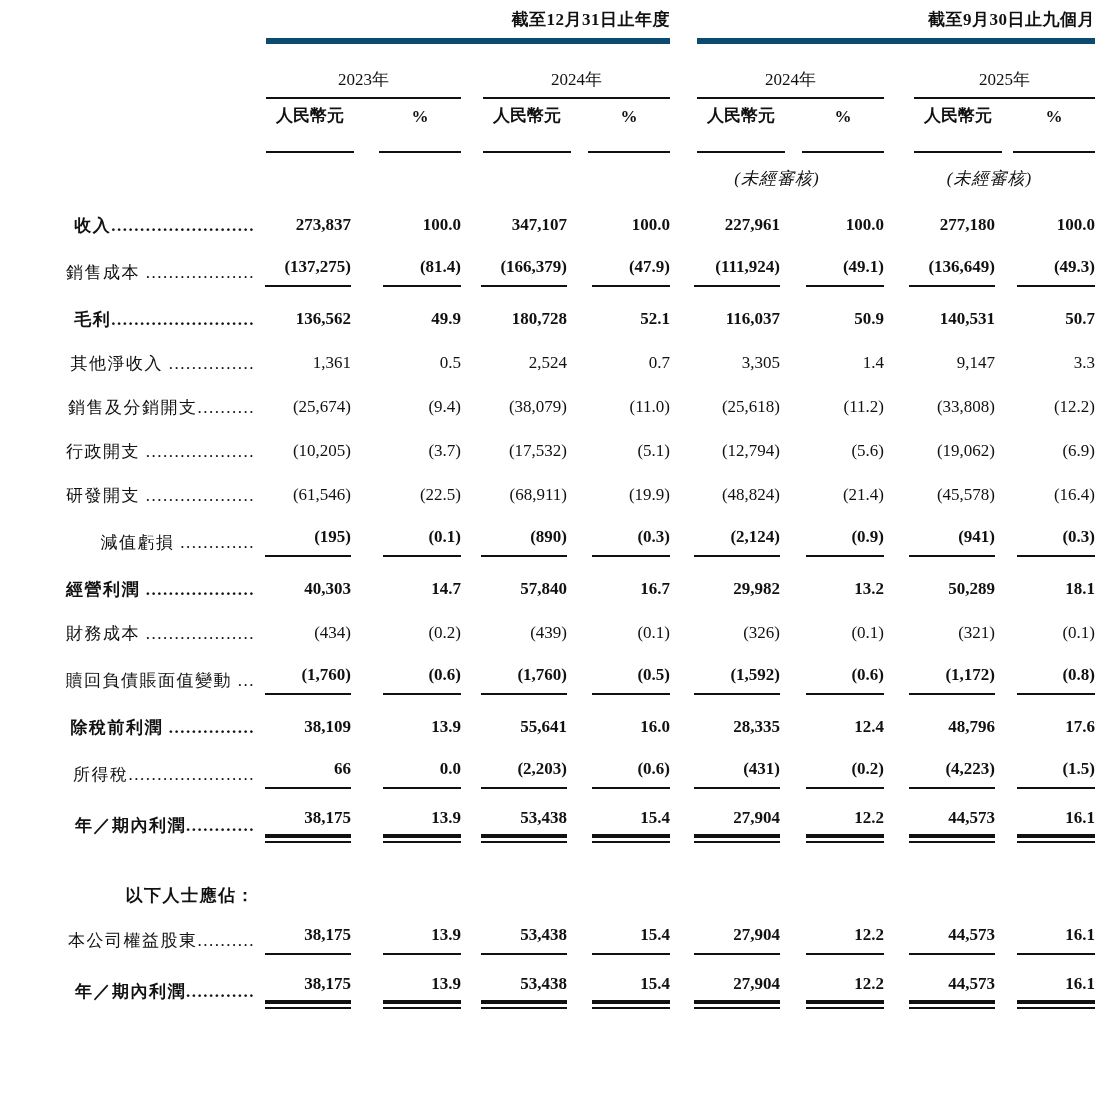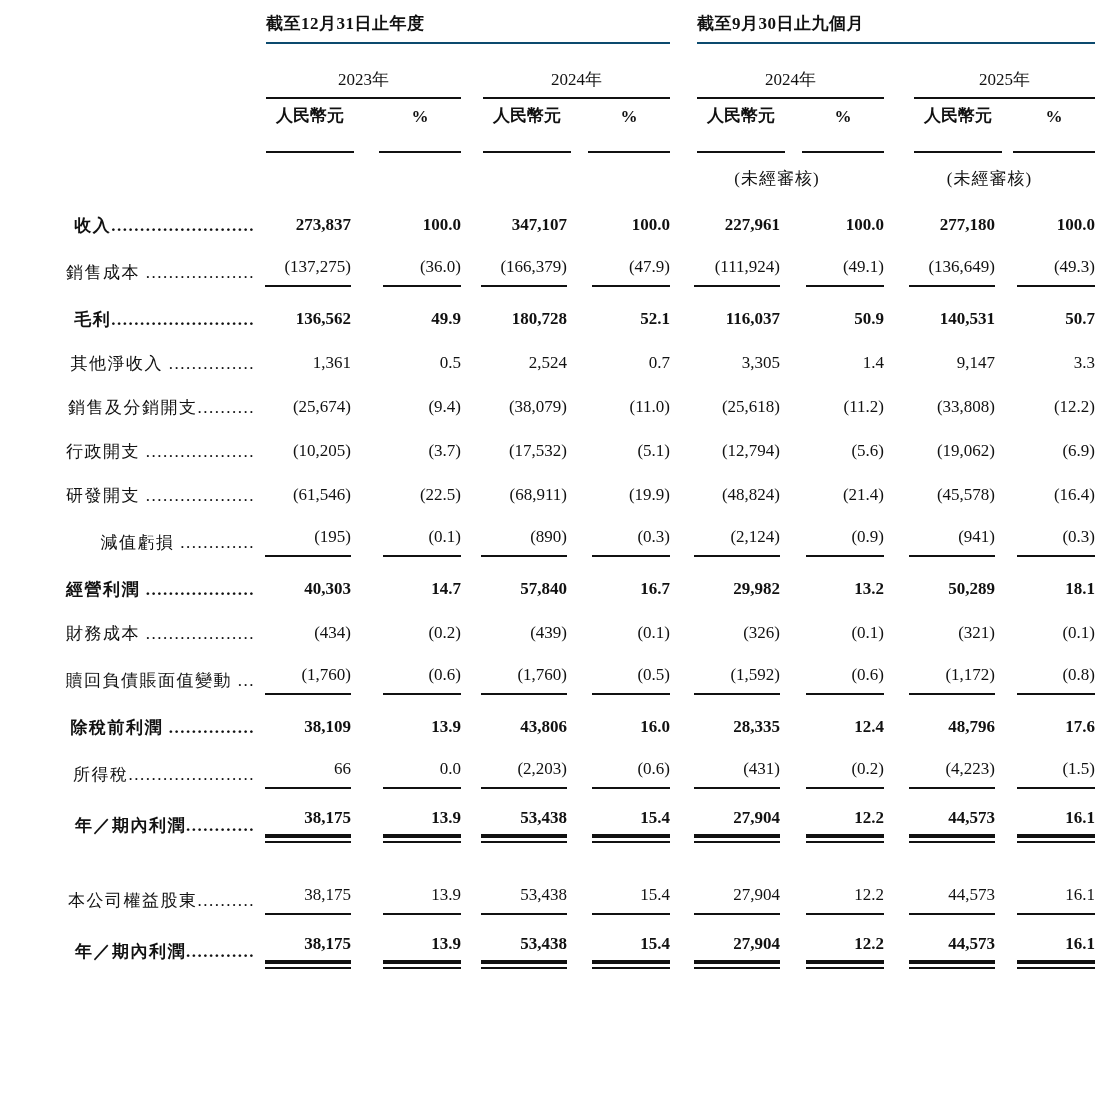--- a/index.html
+++ b/index.html
@@ -32,23 +32,23 @@
   col.c5  { width: 110px; }
   col.c6  { width: 104px; }
   col.c7  { width: 111px; }
   col.c8  { width: 100px; }
 
   th, td { padding: 0; font-weight: normal; }
 
   
   .grp-row th { vertical-align: bottom; height: 36px; }
   .grpline {
-    border-bottom: 2px solid #0c4a6e;
+    border-bottom: 6px solid #0c4a6e;
     padding-bottom: 7px;
-    text-align: left;
+    text-align: right;
     font-weight: bold;
     white-space: nowrap;
     letter-spacing: 0.5px;
   }
   .grpline.g1 { margin-left: 11px; }
   .grpline.g2 { margin-left: 27px; }
 
   .year-row th { vertical-align: bottom; height: 55px; }
   .yearline {
     border-bottom: 2px solid #111;
@@ -80,20 +80,21 @@
   .note-row td {
     height: 40px;
     text-align: center;
     font-style: italic;
     vertical-align: middle;
     letter-spacing: 1px;
   }
   .unaud-row td {
     height: 50px;
     text-align: center;
+    font-style: italic;
     vertical-align: middle;
     letter-spacing: 1px;
   }
 
   
   tbody tr { height: 44px; }
   tbody tr.ruled { height: 50px; }
   tbody tr.dd { height: 52px; }
   tbody tr.tight { height: 40px; }
   tbody tr.spacer { height: 24px; }
@@ -108,21 +109,21 @@
   .lbl.ind { padding-left: 50px; }
   .b { font-weight: bold; }
 
   .val {
     margin-left: auto;
     text-align: right;
     white-space: nowrap;
   }
   td.rmb .val { width: 86px; }
   td.pct .val { width: 78px; }
-  tr.ruled td .val { border-bottom: 2px solid #111; padding-bottom: 8px; }
+  tr.ruled td .val { border-bottom: 2px solid #111; padding-bottom: 8px; font-weight: bold; }
   .bar1 { height: 4px; background: #111; margin-top: 6px; }
   .bar2 { height: 2px; background: #111; margin-top: 3px; }
 </style>
 </head>
 <body>
 
 <div class="page">
   <table class="fin">
     <colgroup>
       <col class="cl">
@@ -221,21 +222,21 @@
           <td class="pct">
             <div class="val b"><span>100.0</span></div>
           </td>
         </tr>
         <tr class="ruled">
           <td class="lbl">銷售成本 ...................</td>
           <td class="rmb">
             <div class="val"><span>(137,275)</span></div>
           </td>
           <td class="pct">
-            <div class="val"><span>(36.0)</span></div>
+            <div class="val"><span>(81.4)</span></div>
           </td>
           <td class="rmb">
             <div class="val"><span>(166,379)</span></div>
           </td>
           <td class="pct">
             <div class="val"><span>(47.9)</span></div>
           </td>
           <td class="rmb">
             <div class="val"><span>(111,924)</span></div>
           </td>
@@ -494,21 +495,21 @@
         </tr>
         <tr>
           <td class="lbl b">除稅前利潤 ...............</td>
           <td class="rmb">
             <div class="val b"><span>38,109</span></div>
           </td>
           <td class="pct">
             <div class="val b"><span>13.9</span></div>
           </td>
           <td class="rmb">
-            <div class="val b"><span>43,806</span></div>
+            <div class="val b"><span>55,641</span></div>
           </td>
           <td class="pct">
             <div class="val b"><span>16.0</span></div>
           </td>
           <td class="rmb">
             <div class="val b"><span>28,335</span></div>
           </td>
           <td class="pct">
             <div class="val b"><span>12.4</span></div>
           </td>
@@ -568,20 +569,24 @@
           </td>
           <td class="rmb">
             <div class="val b"><span>44,573</span><div class="bar1"></div><div class="bar2"></div></div>
           </td>
           <td class="pct">
             <div class="val b"><span>16.1</span><div class="bar1"></div><div class="bar2"></div></div>
           </td>
         </tr>
         <tr class="spacer">
           <td colspan="9"></td>
+        </tr>
+        <tr class="tight">
+          <td class="lbl b">以下人士應佔：</td>
+          <td colspan="8"></td>
         </tr>
         <tr class="ruled">
           <td class="lbl">本公司權益股東..........</td>
           <td class="rmb">
             <div class="val"><span>38,175</span></div>
           </td>
           <td class="pct">
             <div class="val"><span>13.9</span></div>
           </td>
           <td class="rmb">

